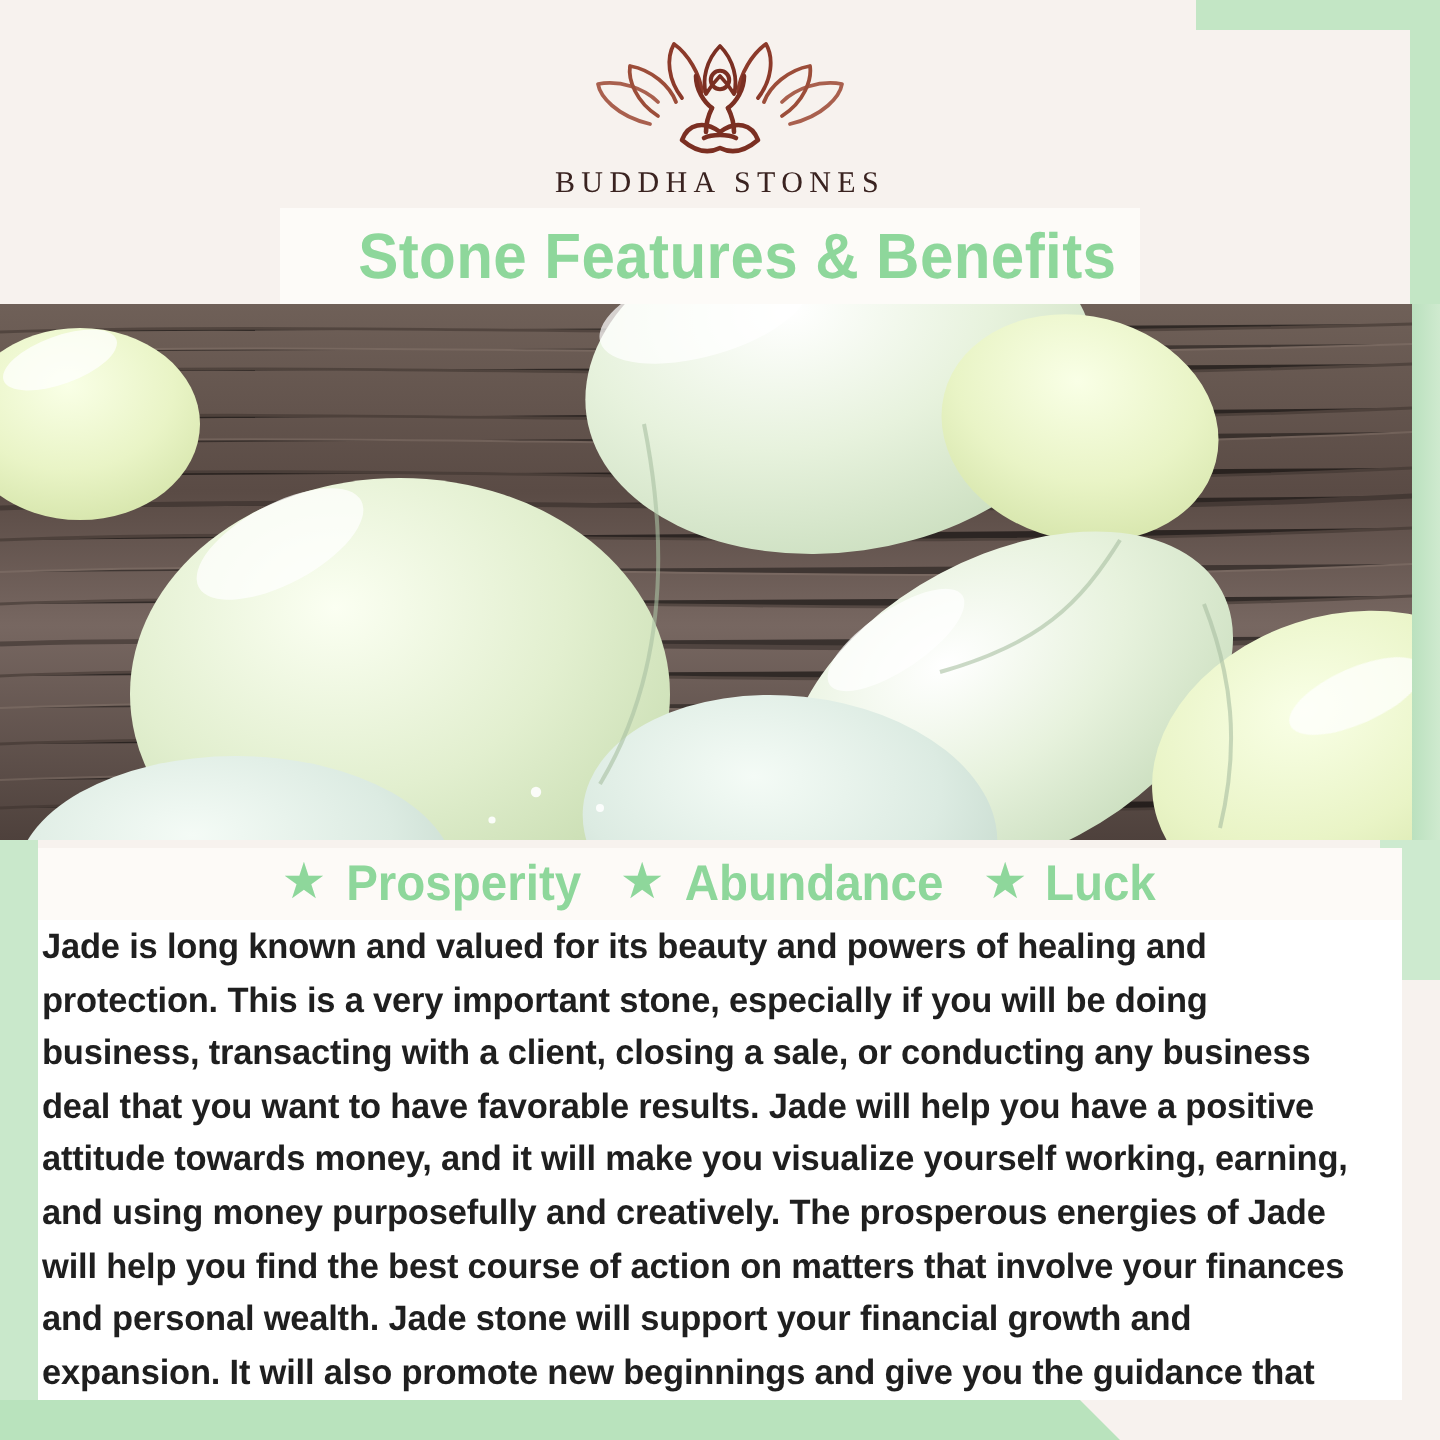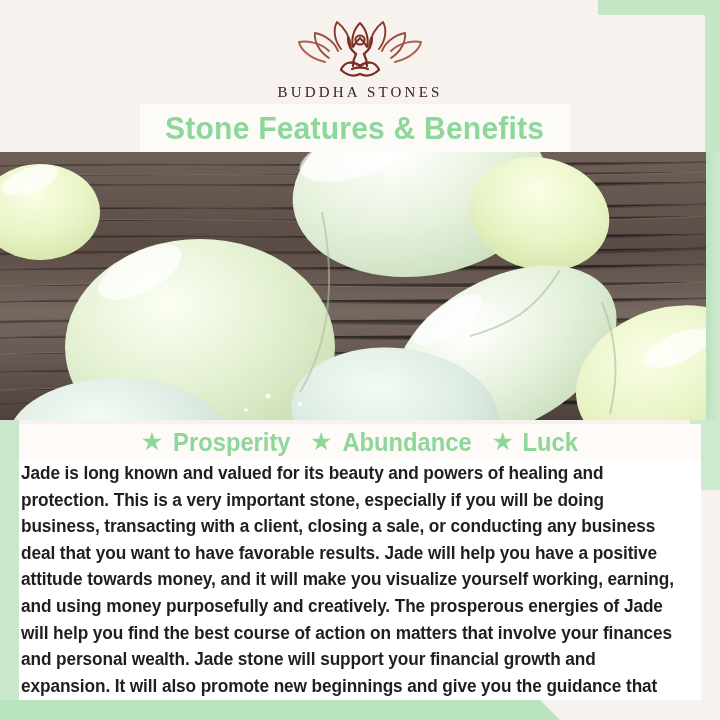--- a/index.html
+++ b/index.html
@@ -46,21 +46,21 @@
     font-size:15px;
     letter-spacing:3.2px;
     color:#3a2320;
     font-weight:400;
   }
 
   
   #title-banner {
     position:absolute; left:140px; top:104px; width:430px; height:48px;
     background:#fdfbf8;
-    display:flex; align-items:center; justify-content:center;
+    display:flex; align-items:center; justify-content:flex-end;
   }
   #page-title {
     font-family:"Liberation Sans Narrow","Liberation Sans", sans-serif;
     font-weight:bold;
     font-size:32px;
     color:#8ed79b;
     letter-spacing:0.2px;
     transform:scaleX(0.94);
     white-space:nowrap;
   }

